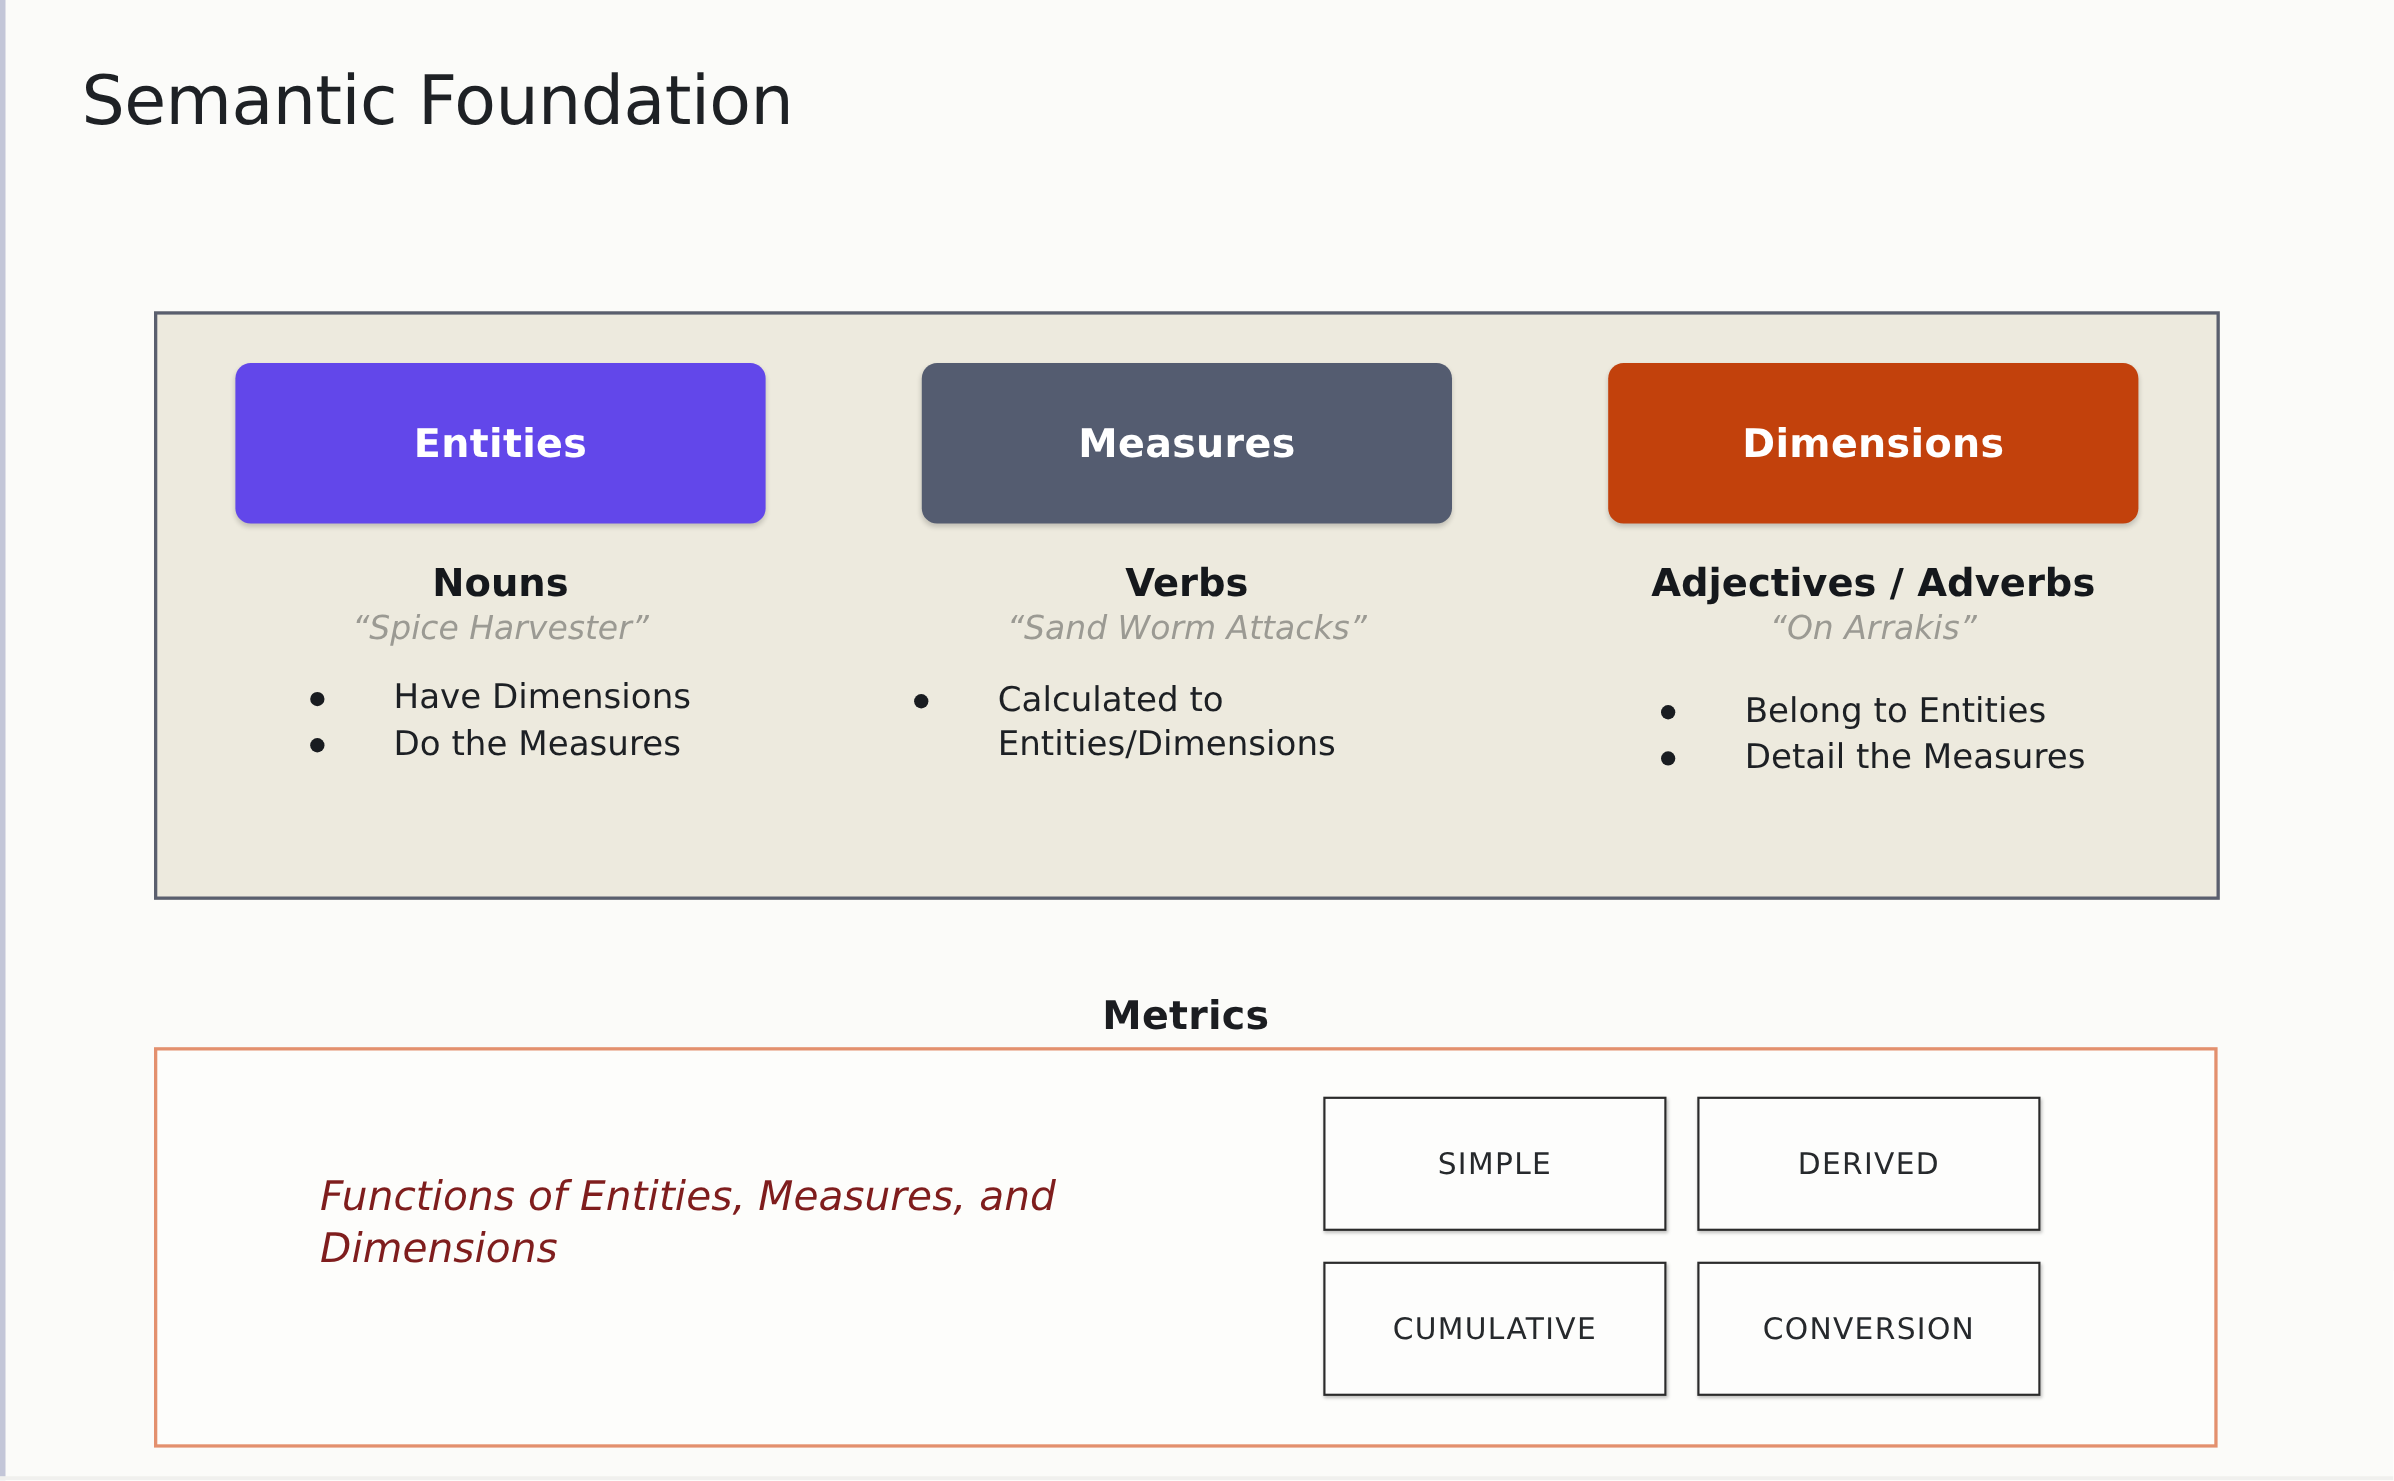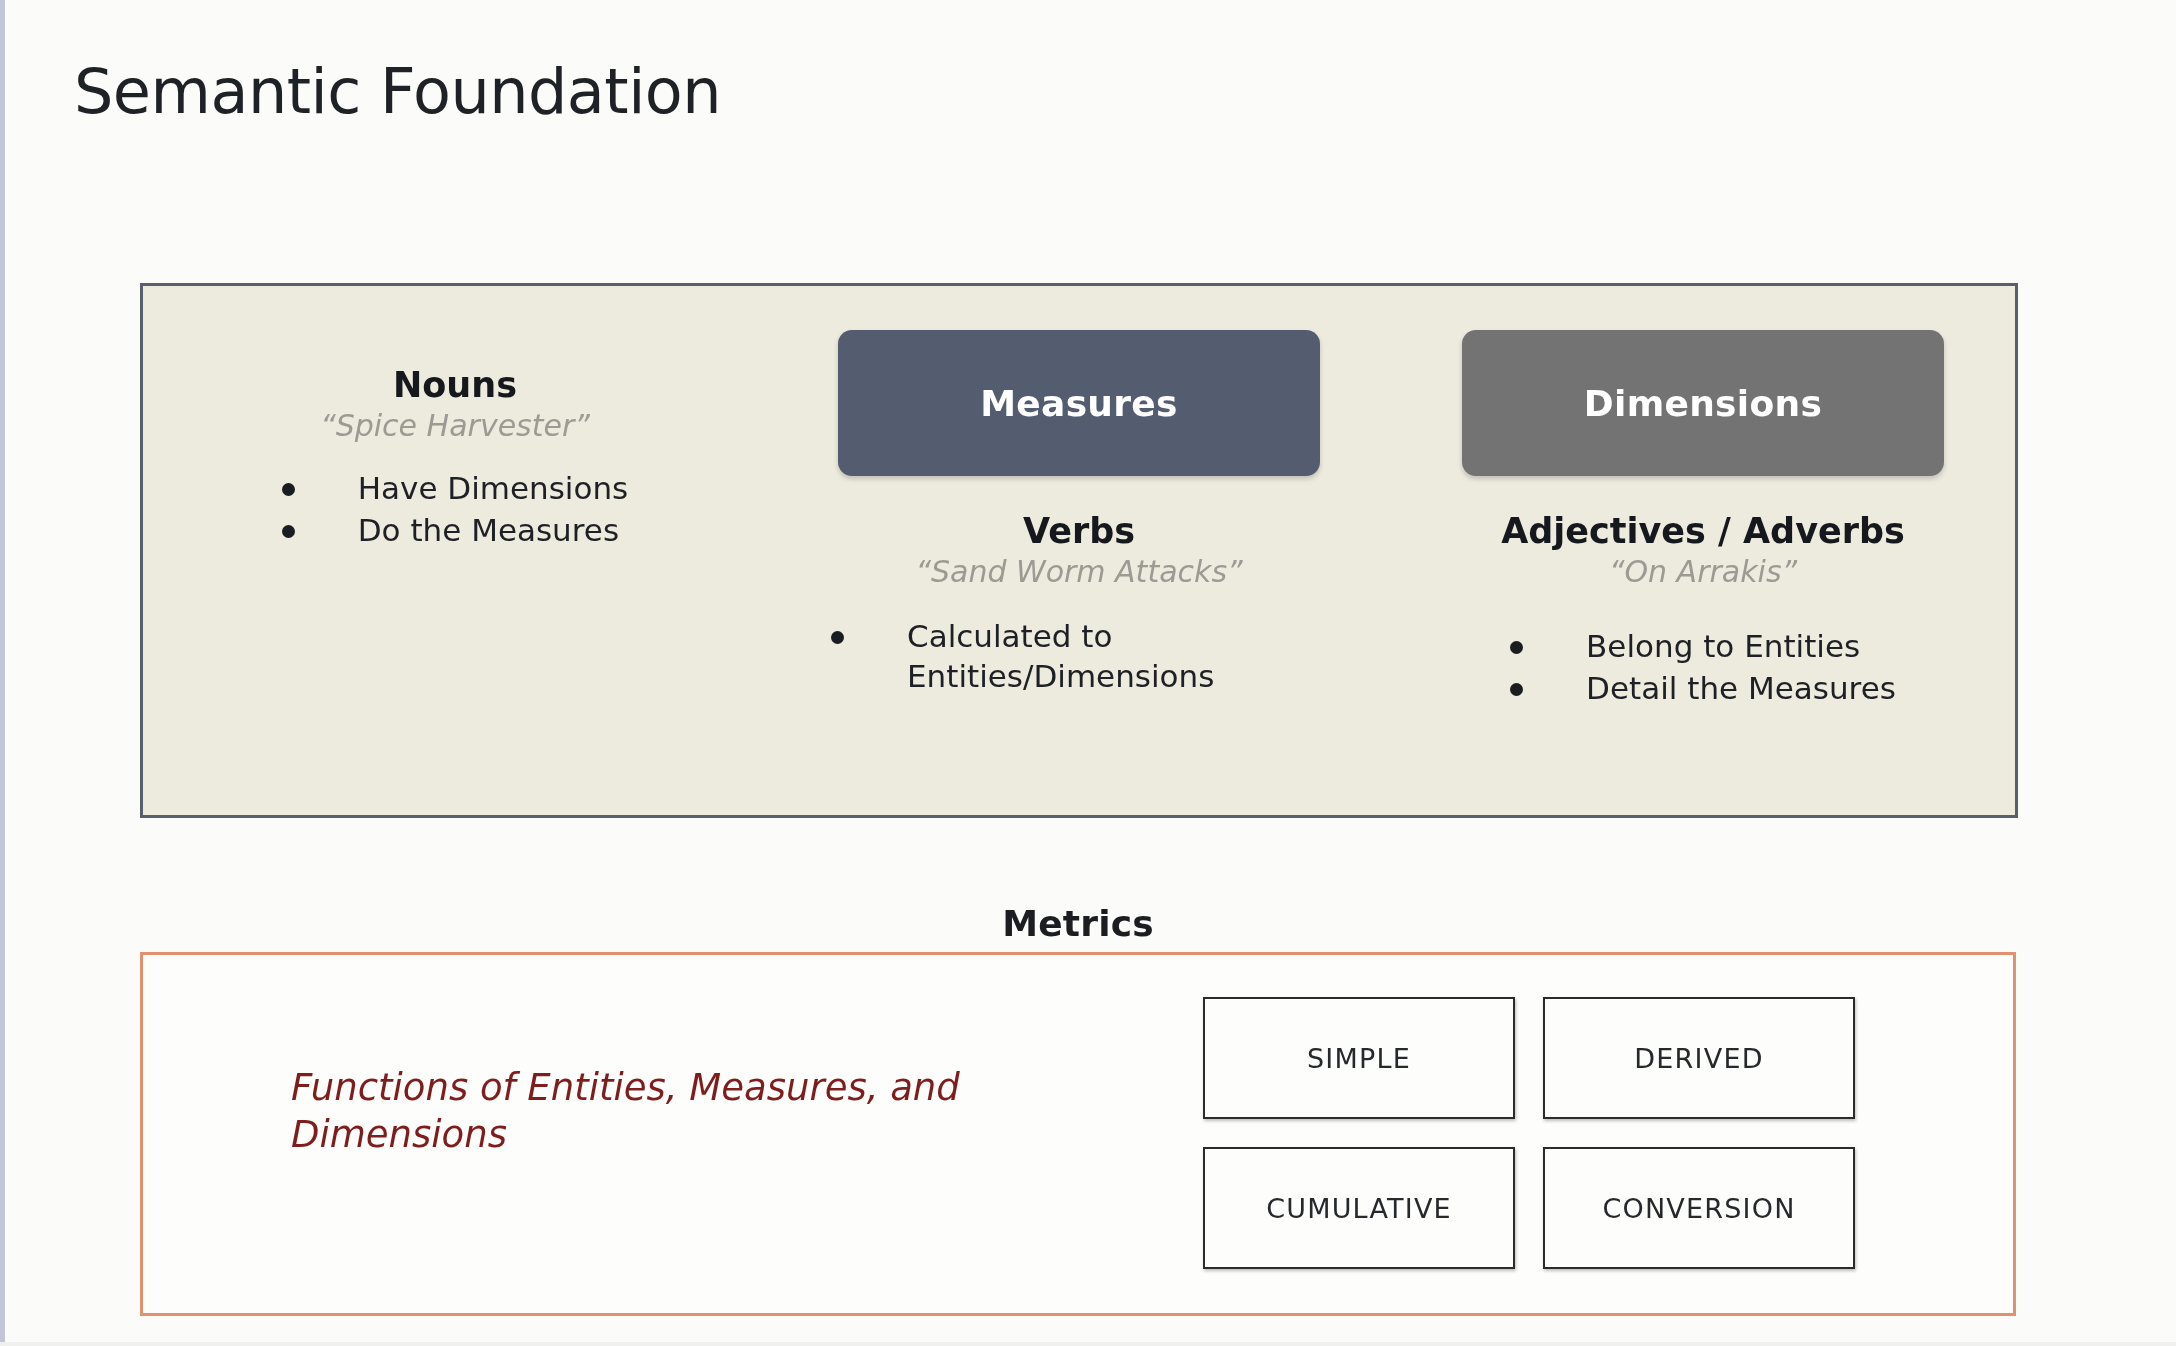--- a/index.html
+++ b/index.html
@@ -197,39 +197,40 @@
   <div id="left-edge"></div>
   <div id="bottom-edge"></div>
 
   <div id="page-title">Semantic Foundation</div>
 
 
   <div id="semantic-models-panel">
     <div class="sm-columns">
 
       <div class="sm-col">
+        <div class="pill" style="background:#6247ea">Entities</div>
         <div class="pos-label">Nouns</div>
         <div class="example-label">“Spice Harvester”</div>
         <ul class="bullets">
           <li><span class="dot"></span><span>Have Dimensions</span></li>
           <li><span class="dot"></span><span>Do the Measures</span></li>
         </ul>
       </div>
 
       <div class="sm-col">
         <div class="pill" style="background:#545c70">Measures</div>
         <div class="pos-label">Verbs</div>
         <div class="example-label">“Sand Worm Attacks”</div>
         <ul class="bullets" style="margin-top:28px">
           <li style="max-width:420px"><span class="dot"></span><span>Calculated to Entities/Dimensions</span></li>
         </ul>
       </div>
 
       <div class="sm-col">
-        <div class="pill" style="background:#737373">Dimensions</div>
+        <div class="pill" style="background:#c2410c">Dimensions</div>
         <div class="pos-label">Adjectives / Adverbs</div>
         <div class="example-label">“On Arrakis”</div>
         <ul class="bullets" style="margin-top:38px">
           <li><span class="dot"></span><span>Belong to Entities</span></li>
           <li><span class="dot"></span><span>Detail the Measures</span></li>
         </ul>
       </div>
 
     </div>
   </div>

